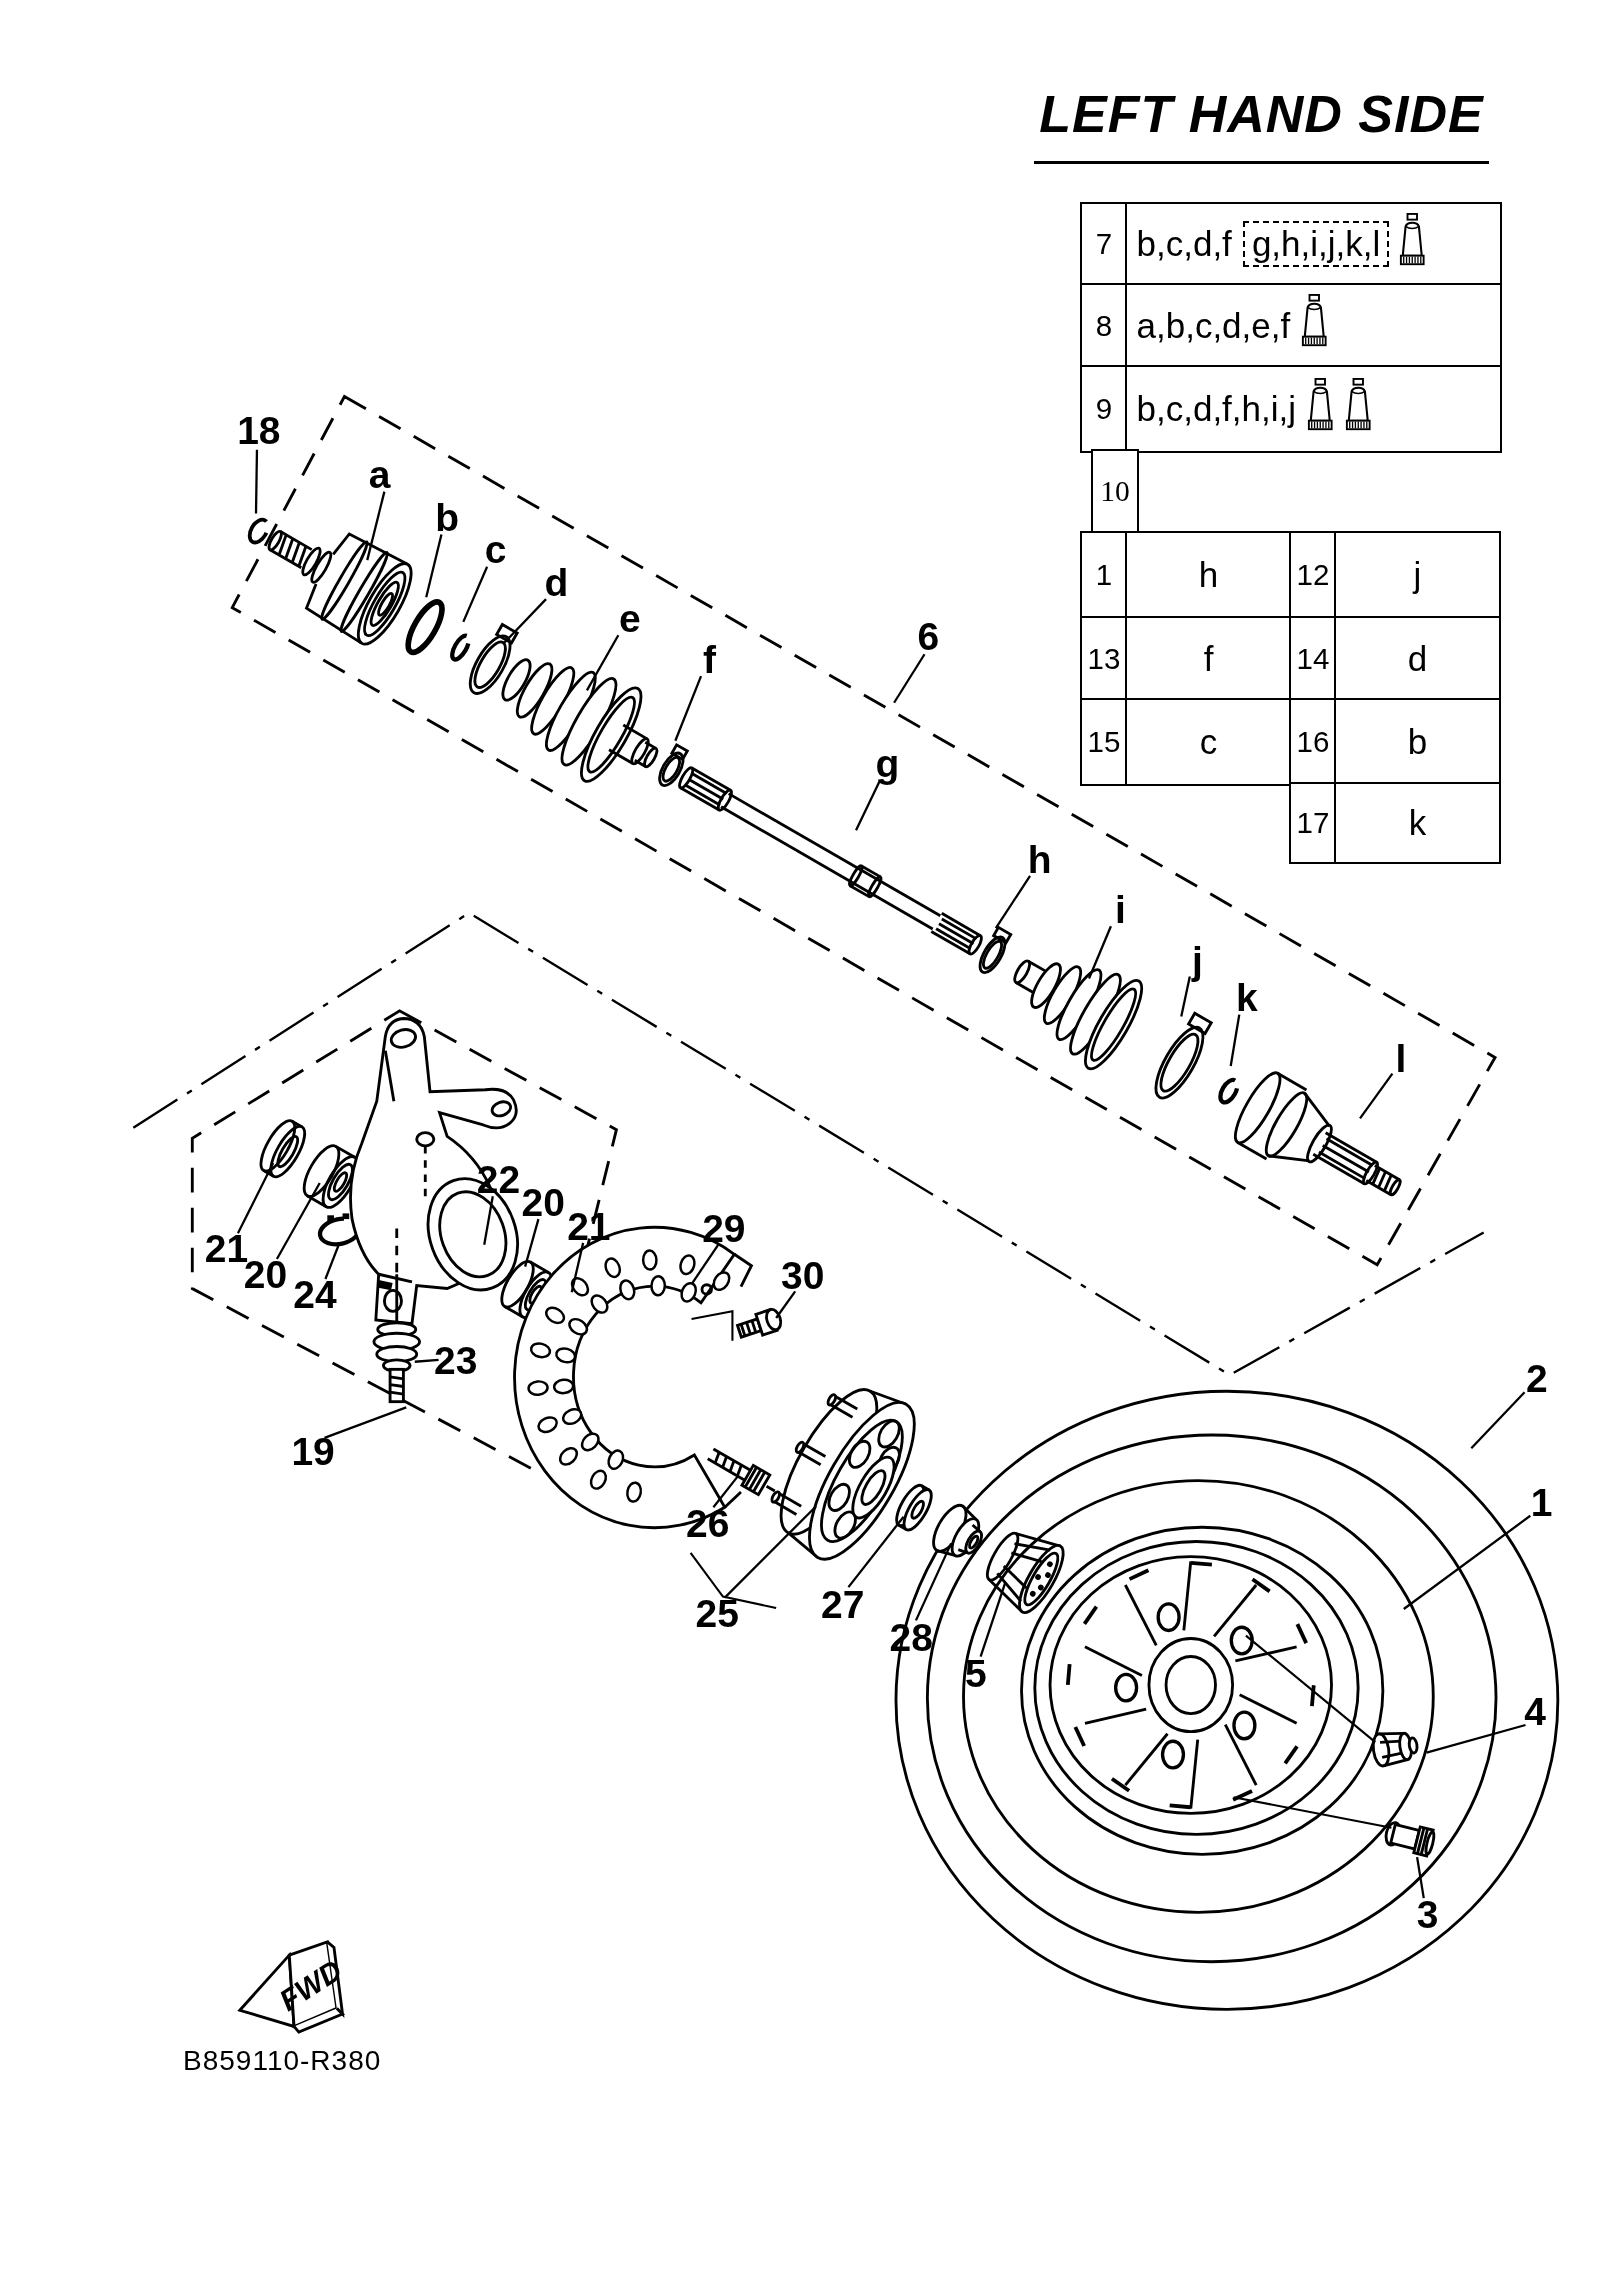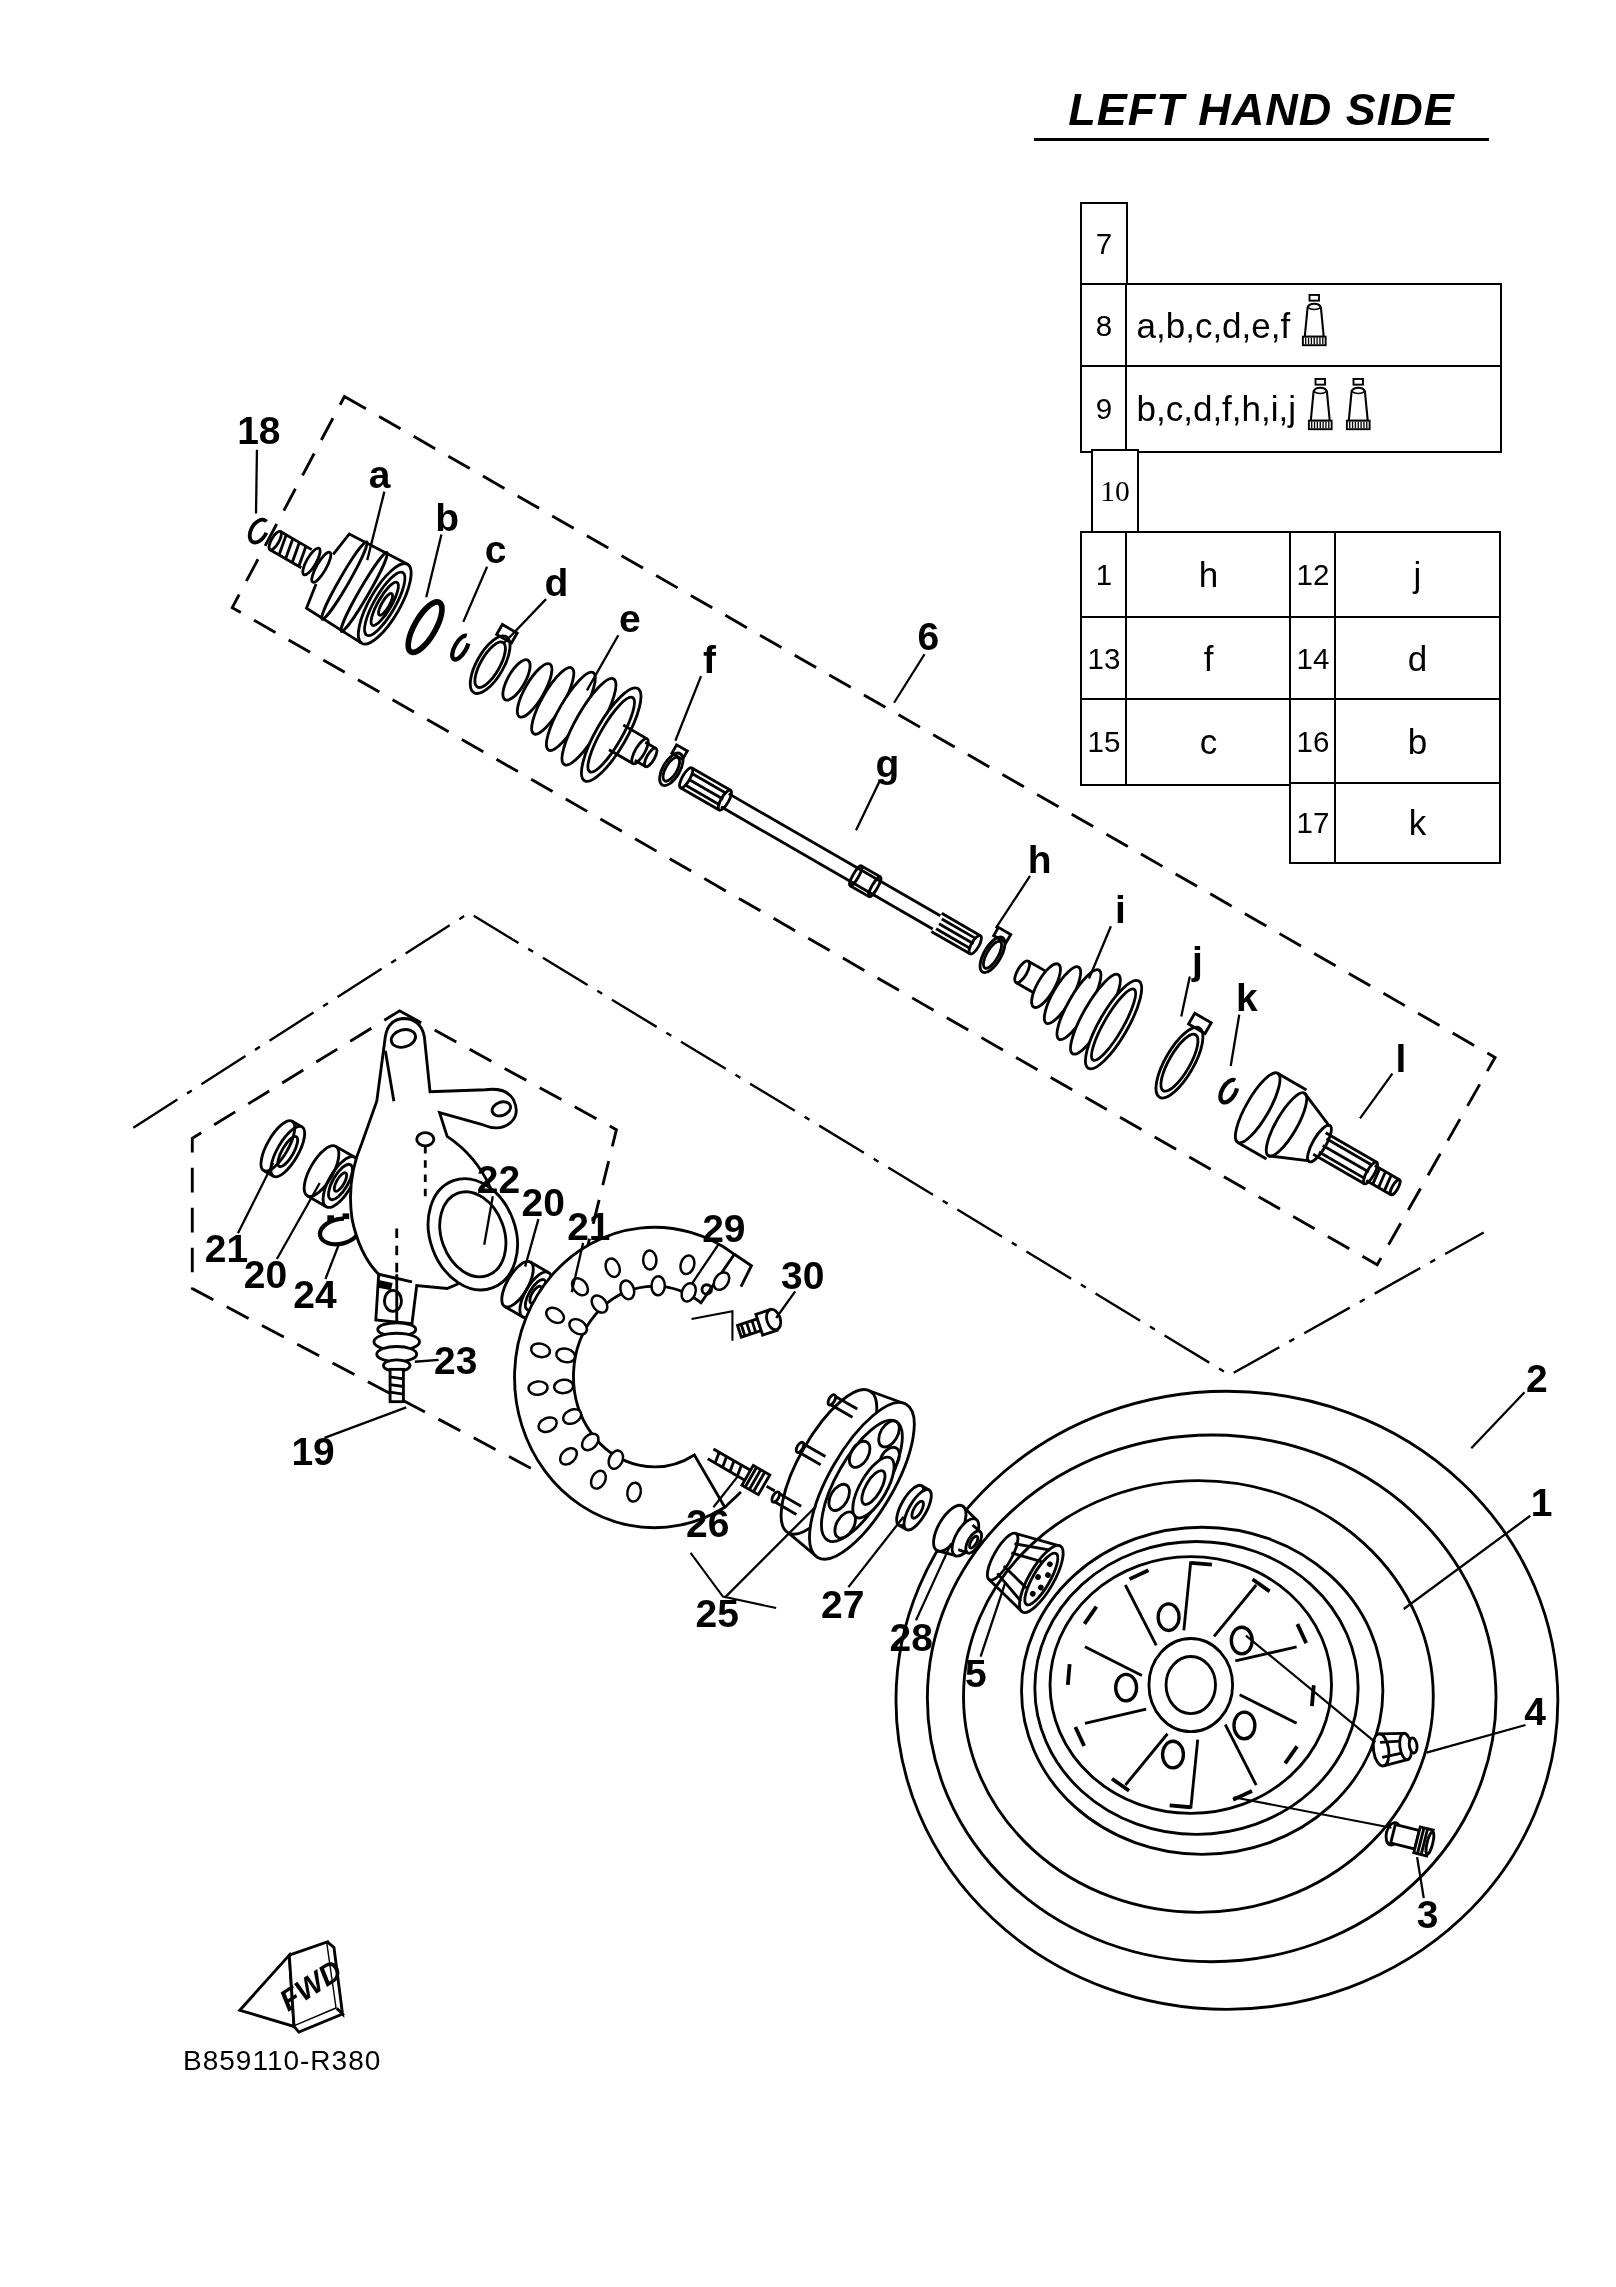--- a/index.html
+++ b/index.html
@@ -3,22 +3,22 @@
 <meta charset="utf-8">
 <style>
   html,body{margin:0;padding:0;background:#888;}
   .page{
     position:relative;width:1617px;height:2287px;background:#fff;
     font-family:"Liberation Sans",sans-serif;color:#000;overflow:hidden;
   }
   #diagram{position:absolute;left:0;top:0;width:1617px;height:2287px;}
   .title{
     position:absolute;left:1034px;top:84px;width:455px;
-    font-size:45px;font-style:italic;font-weight:bold;letter-spacing:1px;
-    text-align:center;border-bottom:3.8px solid #000;padding-bottom:2px;
+    font-size:52px;font-style:italic;font-weight:bold;letter-spacing:1px;
+    text-align:center;border-bottom:3.8px solid #000;padding-bottom:17px;
     white-space:nowrap;
   }
   #ref-table{position:absolute;left:1080px;top:202px;width:424px;height:665px;}
   .cell{
     position:absolute;border:2.9px solid #000;background:#fff;
     display:flex;align-items:center;box-sizing:border-box;
   }
   .cell.num{justify-content:center;font-size:29.5px;}
   .cell.letters{font-size:35px;padding-left:9.5px;gap:9.5px;}
   .cell.letters.center{justify-content:center;padding-left:0;}
@@ -509,20 +509,37 @@
         <polyline points="1497,1996 1490,1953" fill="none" stroke="#000" stroke-width="2.4"></polyline>
         <text x="1501" y="2028" text-anchor="middle" font-size="41" font-weight="bold" fill="#000">3</text>
       </g>
 </svg>
 
 <div class="title">LEFT HAND SIDE</div>
 <div id="ref-table">
       <div class="cell num" style="left: 0px; top: 0px; width: 48px; height: 84px;">
         <span>7</span>
       </div>
+      <div class="cell letters" style="left: 45px; top: 0px; width: 377px; height: 84px;">
+        <span>b,c,d,f</span>
+        <span class="dashedbox">g,h,i,j,k,l</span>
+        <span class="tube"><svg width="28.5" height="55" viewBox="0 0 30 58">
+            <rect x="10" y="1" width="10" height="6" fill="#fff" stroke="#000" stroke-width="2"></rect>
+            <path d="M8,14 C10,9 20,9 22,14 L25,45 L5,45 Z" fill="#fff" stroke="#000" stroke-width="2.2"></path>
+            <path d="M8,14 C12,17 18,17 22,14" fill="none" stroke="#000" stroke-width="1.6"></path>
+            <rect x="3" y="45" width="24" height="9" fill="#fff" stroke="#000" stroke-width="2"></rect>
+            <line x1="6" y1="46" x2="6" y2="53" stroke="#000" stroke-width="1.4"></line>
+            <line x1="9" y1="46" x2="9" y2="53" stroke="#000" stroke-width="1.4"></line>
+            <line x1="12" y1="46" x2="12" y2="53" stroke="#000" stroke-width="1.4"></line>
+            <line x1="15" y1="46" x2="15" y2="53" stroke="#000" stroke-width="1.4"></line>
+            <line x1="18" y1="46" x2="18" y2="53" stroke="#000" stroke-width="1.4"></line>
+            <line x1="21" y1="46" x2="21" y2="53" stroke="#000" stroke-width="1.4"></line>
+            <line x1="24" y1="46" x2="24" y2="53" stroke="#000" stroke-width="1.4"></line>
+          </svg></span>
+      </div>
       <div class="cell num" style="left: 0px; top: 81px; width: 48px; height: 85px;">
         <span>8</span>
       </div>
       <div class="cell letters" style="left: 45px; top: 81px; width: 377px; height: 85px;">
         <span>a,b,c,d,e,f</span>
         <span class="tube"><svg width="28.5" height="55" viewBox="0 0 30 58">
             <rect x="10" y="1" width="10" height="6" fill="#fff" stroke="#000" stroke-width="2"></rect>
             <path d="M8,14 C10,9 20,9 22,14 L25,45 L5,45 Z" fill="#fff" stroke="#000" stroke-width="2.2"></path>
             <path d="M8,14 C12,17 18,17 22,14" fill="none" stroke="#000" stroke-width="1.6"></path>
             <rect x="3" y="45" width="24" height="9" fill="#fff" stroke="#000" stroke-width="2"></rect>

